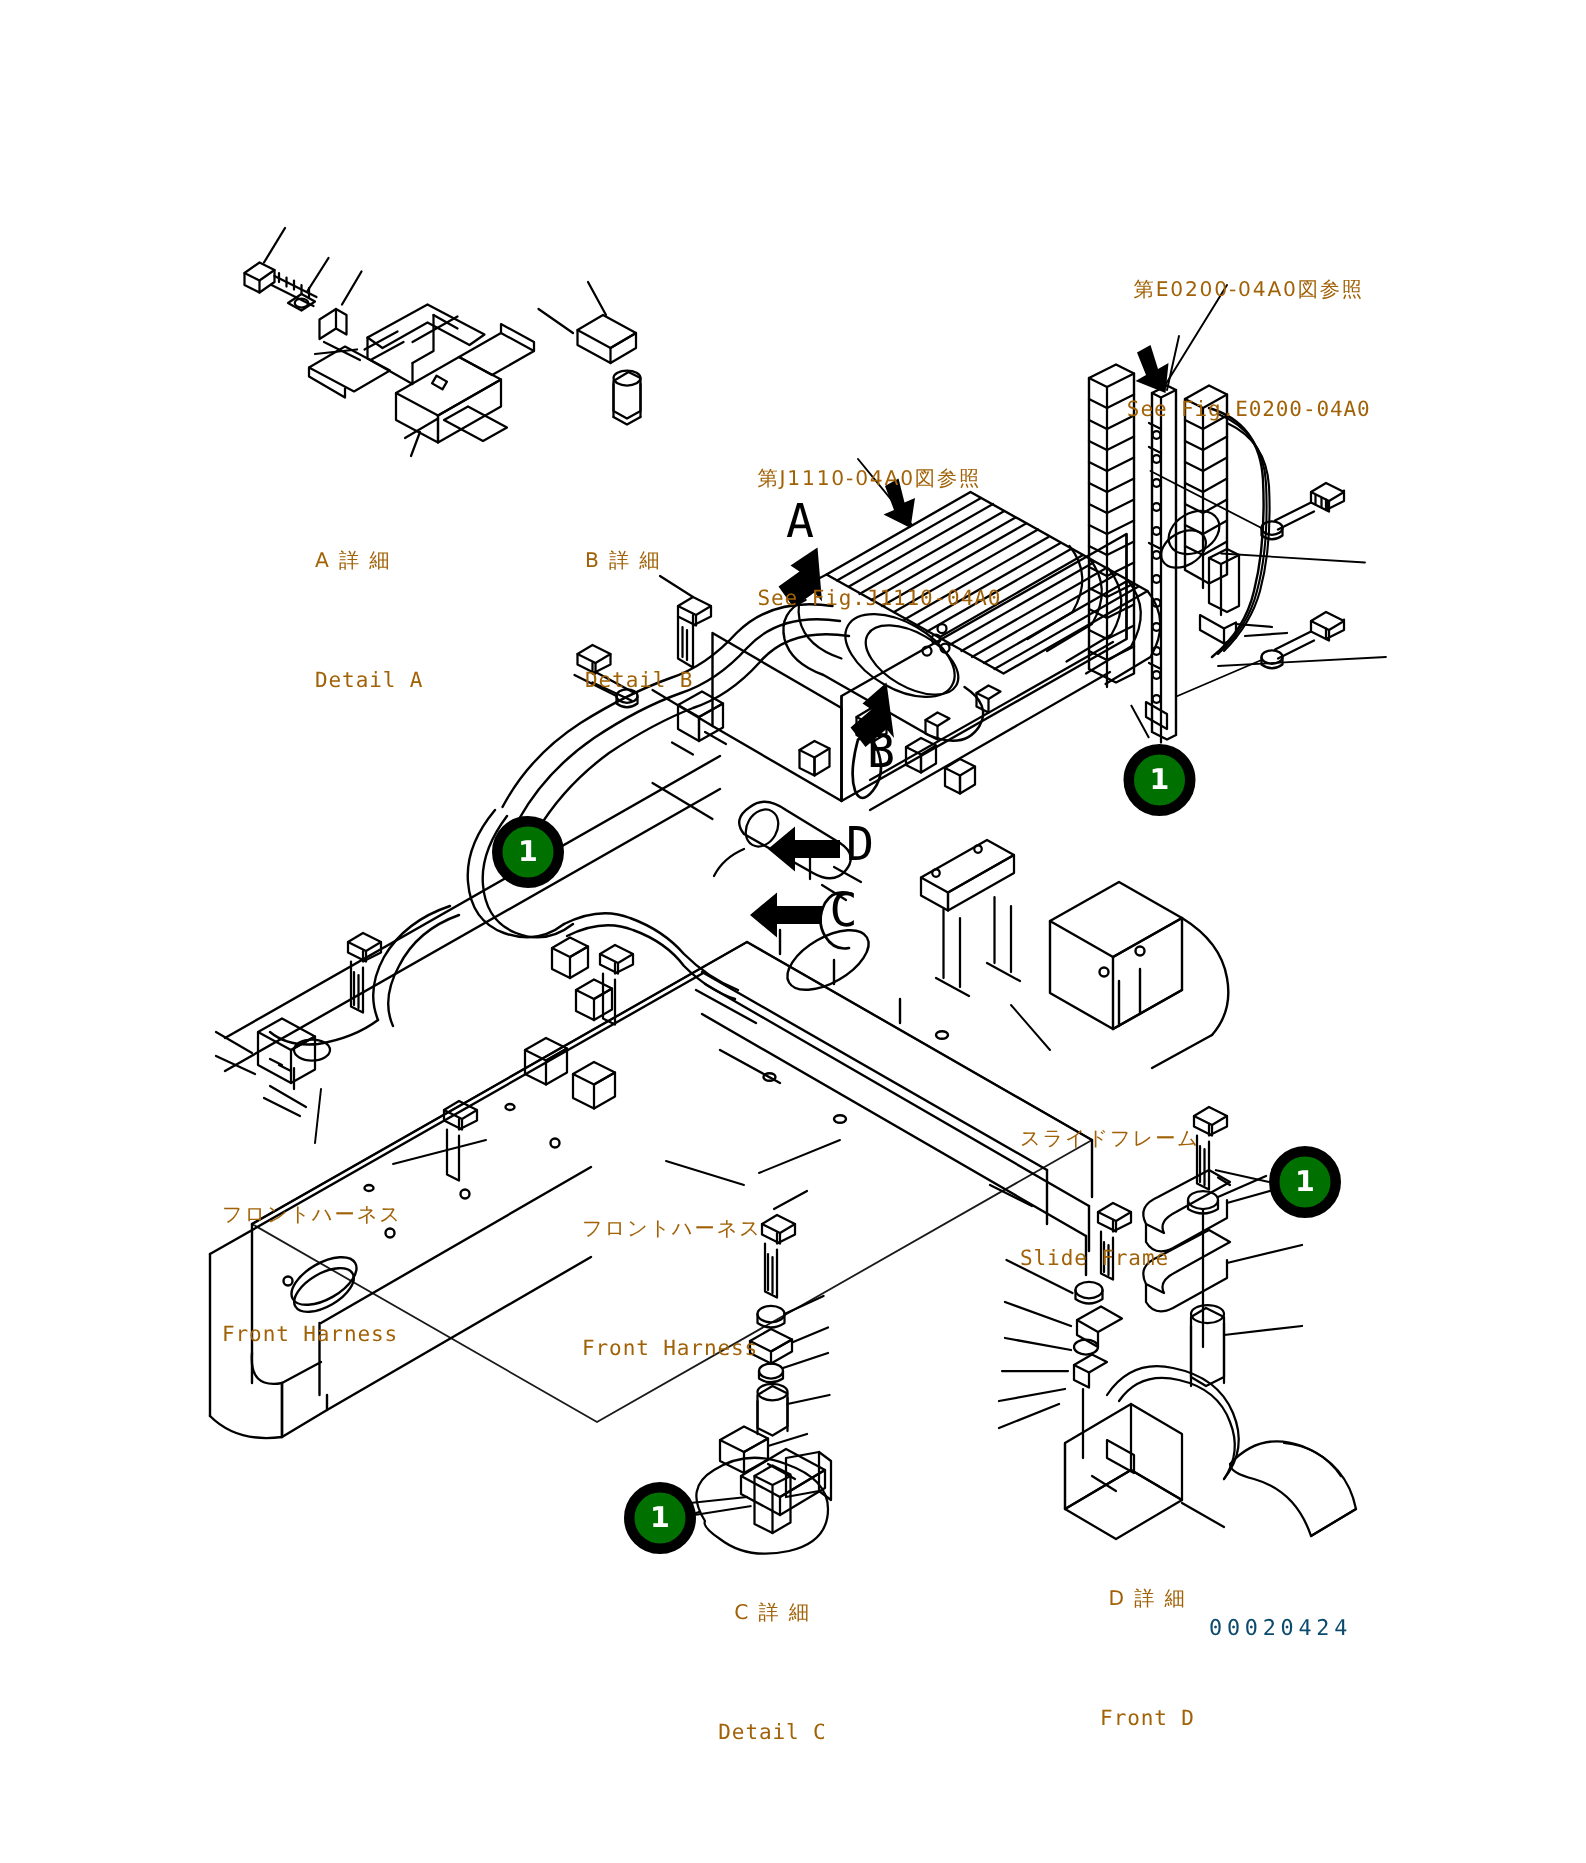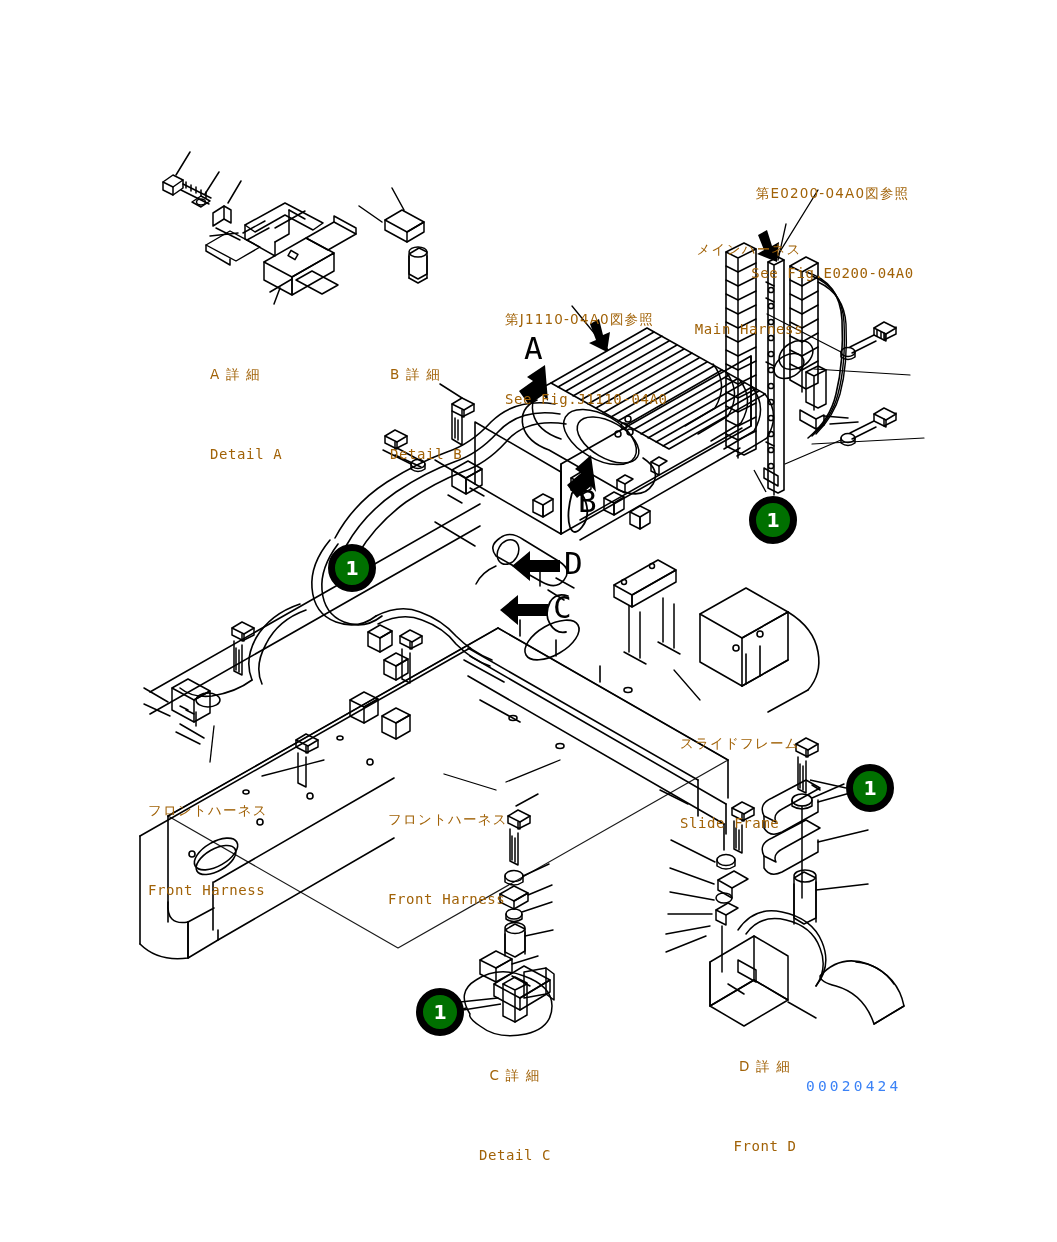--- a/index.html
+++ b/index.html
@@ -52,21 +52,21 @@
     position: absolute;
     font-family: "DejaVu Sans Mono", monospace;
     font-size: 31px;
     color: #000;
   }
   .drawno {
     position: absolute;
     font-family: "DejaVu Sans Mono", monospace;
     font-size: 14.5px;
     letter-spacing: 3.2px;
-    color: #3b82f6;
+    color: #0c4a6e;
   }
   .callout {
     position: absolute;
     border-radius: 50%;
     display: flex;
     align-items: center;
     justify-content: center;
     box-sizing: border-box;
     color: #ffffff;
     font-family: "DejaVu Sans", sans-serif;
@@ -549,41 +549,37 @@
       </g>
 
     </g>
   </svg>
 
   <div class="lbl center" style="left:735px; top:146px; width:195px;">
     <span class="jp">第E0200-04A0図参照</span>
     <span class="en">See Fig.E0200-04A0</span>
   </div>
 
-  <div class="lbl center" style="left:678px; top:202px; width:142px;">
-    <span class="jp">メインハーネス</span>
-    <span class="en">Main Harness</span>
-  </div>
 
   <div class="lbl" style="left:505px; top:272px; width:190px;">
     <span class="jp">第J1110-04A0図参照</span>
     <span class="en">See Fig.J1110-04A0</span>
   </div>
 
   <div class="lbl" style="left:390px; top:327px; width:130px;">
     <span class="jp">B 詳 細</span>
     <span class="en">Detail B</span>
   </div>
 
   <div class="lbl" style="left:210px; top:327px; width:130px;">
     <span class="jp">A 詳 細</span>
     <span class="en">Detail A</span>
   </div>
 
-  <div class="lbl" style="left:680px; top:696px; width:150px;">
+  <div class="lbl" style="left:680px; top:712px; width:150px;">
     <span class="jp">スライドフレーム</span>
     <span class="en">Slide Frame</span>
   </div>
 
   <div class="lbl" style="left:148px; top:763px; width:150px;">
     <span class="jp">フロントハーネス</span>
     <span class="en">Front Harness</span>
   </div>
 
   <div class="lbl" style="left:388px; top:772px; width:150px;">

